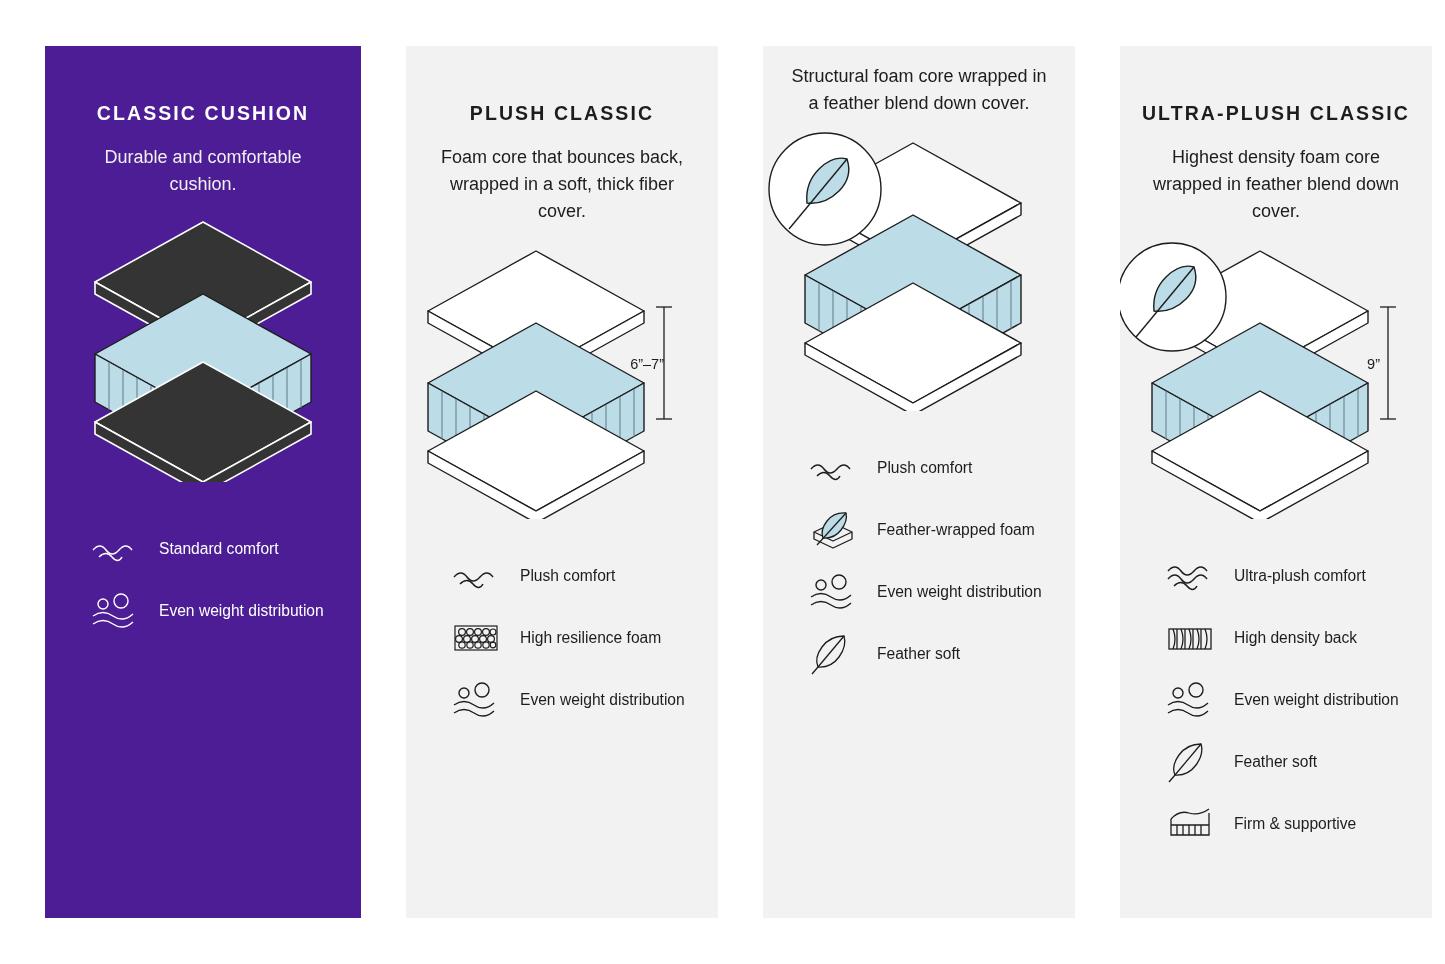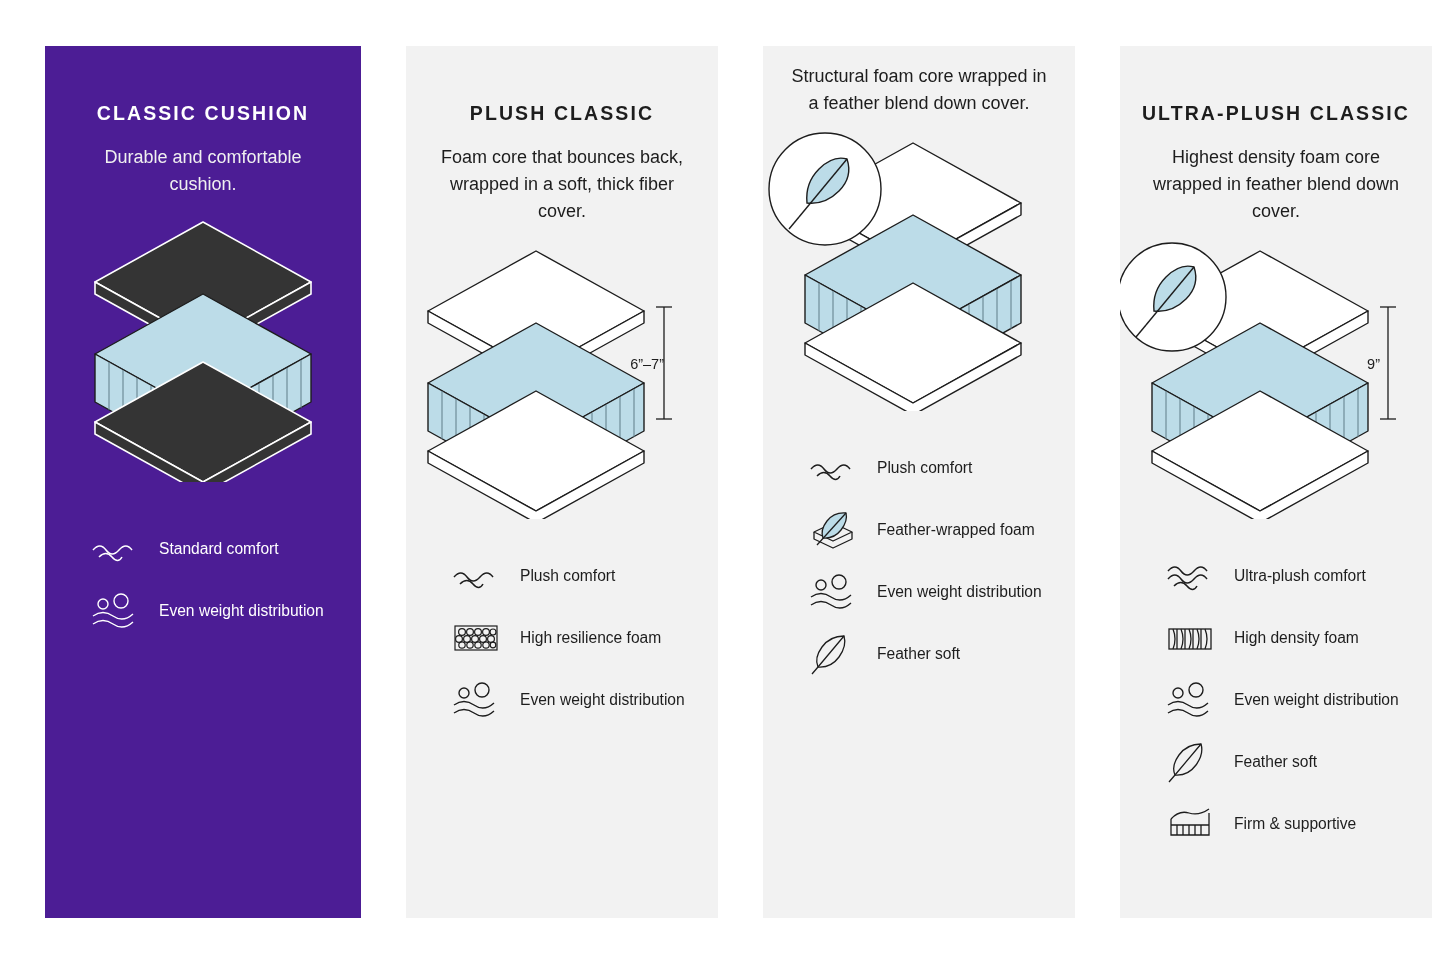--- a/index.html
+++ b/index.html
@@ -439,21 +439,21 @@
       <div class="feature">
         <span class="ico">
           <svg width="54" height="36" viewBox="0 0 54 36">
             <g stroke="#1d1d1d" stroke-width="1.3" fill="none">
               <rect x="6" y="9" width="42" height="20"></rect>
               <path d="M14 9 v20 M22 9 v20 M30 9 v20 M38 9 v20"></path>
               <path d="M10 9 q4 10 0 20 M18 9 q4 10 0 20 M26 9 q4 10 0 20 M34 9 q4 10 0 20 M42 9 q4 10 0 20"></path>
             </g>
           </svg>
         </span>
-        <span class="ftxt">High density foam</span>
+        <span class="ftxt">High density back</span>
       </div>
       <div class="feature">
         <span class="ico">
           <svg width="54" height="40" viewBox="0 0 54 40">
             <g stroke="#1d1d1d" stroke-width="1.4" fill="none">
               <circle cx="15" cy="13" r="5"></circle>
               <circle cx="33" cy="10" r="7"></circle>
               <path d="M5 25 q10 -7 20 0 t20 -2"></path>
               <path d="M5 33 q10 -7 20 0 t20 -2"></path>
             </g>

